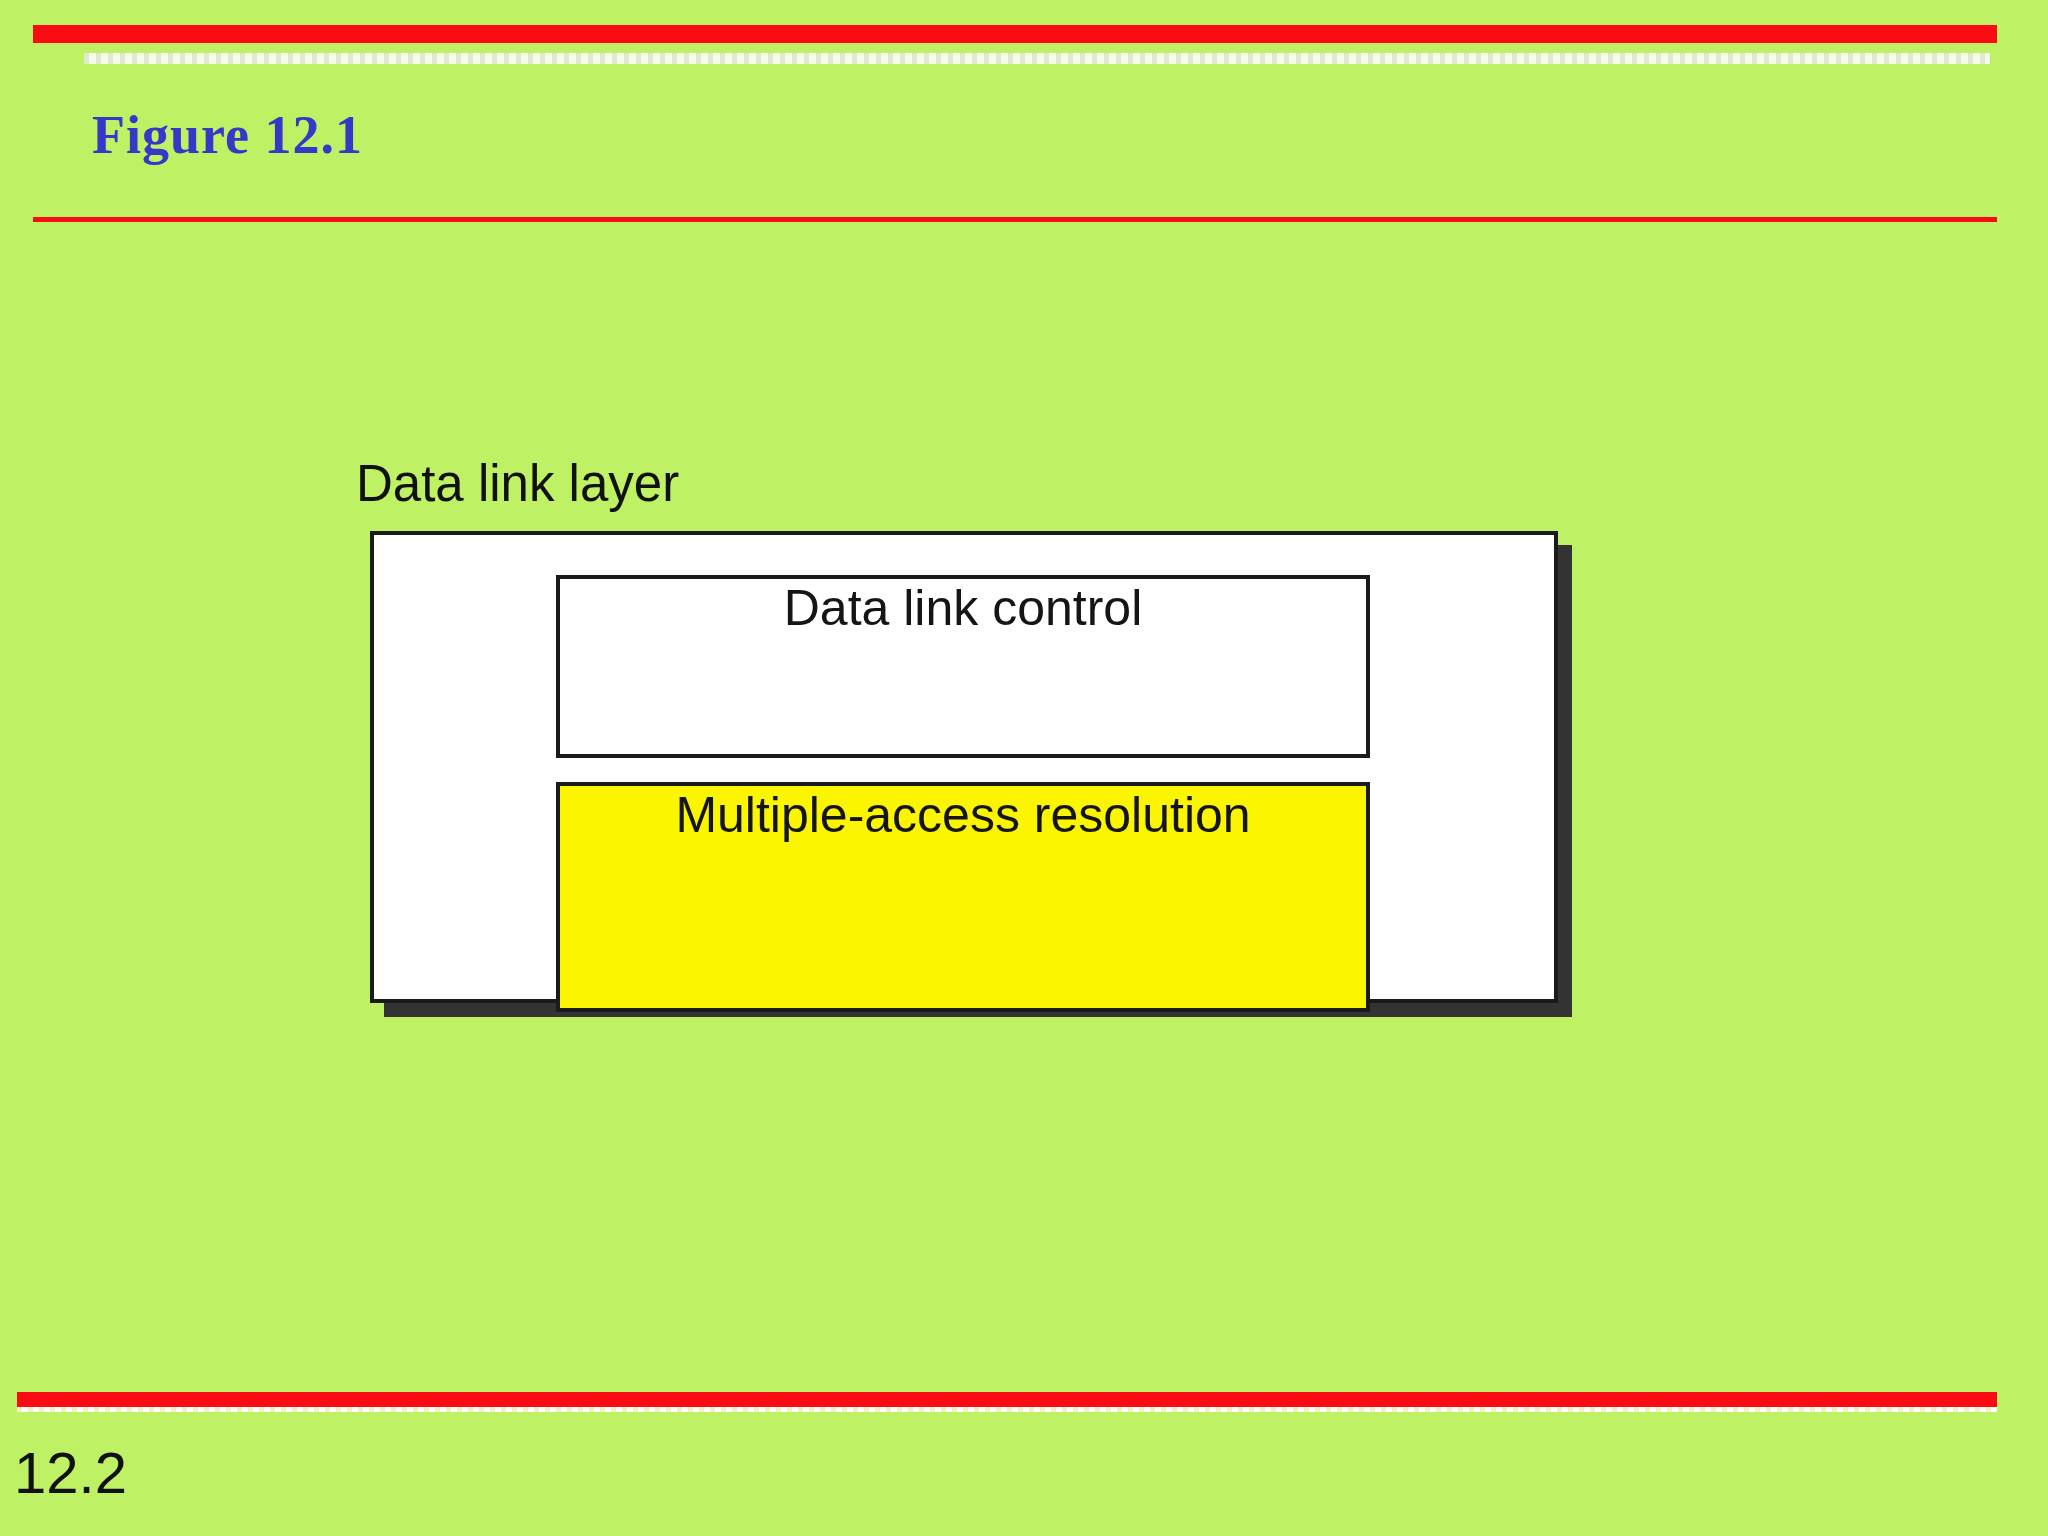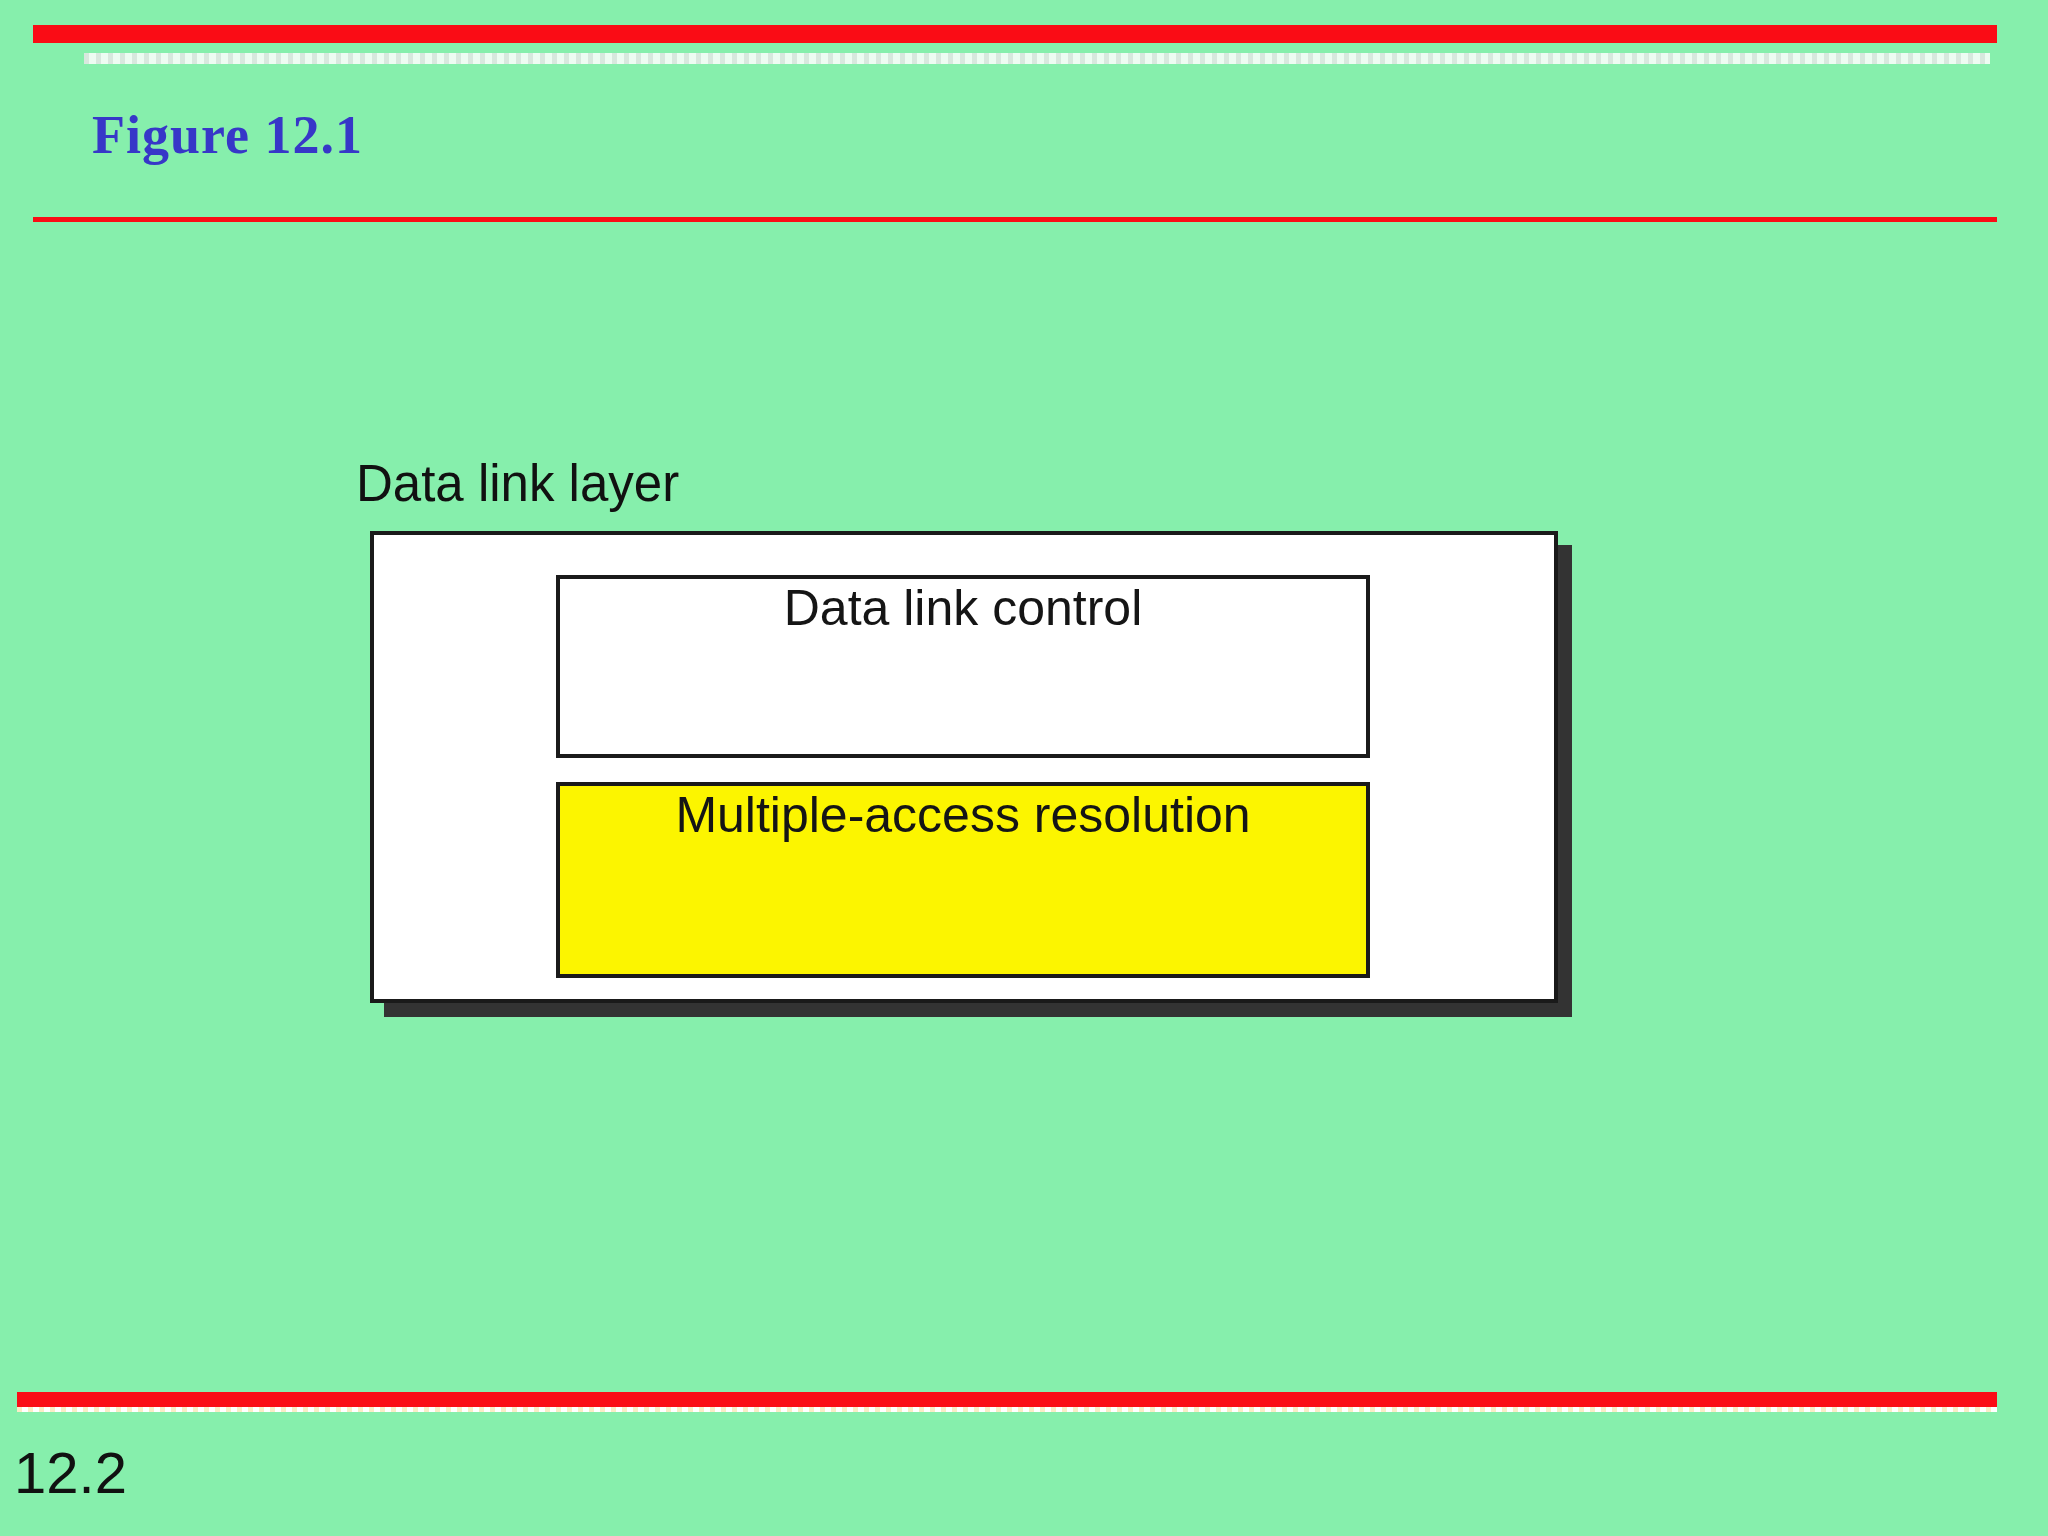--- a/index.html
+++ b/index.html
@@ -7,21 +7,21 @@
     padding: 0;
     background: #ffffff;
     width: 2048px;
     height: 1536px;
     overflow: hidden;
   }
   #slide {
     position: relative;
     width: 2048px;
     height: 1536px;
-    background: #86efac;
+    background: #bef264;
     font-family: "Liberation Sans", sans-serif;
   }
 
   
   .accent-bar {
     position: absolute;
     background: #fa0c15;
   }
   #top-accent-bar {
     left: 33px; top: 25px;
@@ -92,21 +92,21 @@
     justify-content: center;
     font-size: 50px;
     color: #151515;
     white-space: nowrap;
   }
   #sublayer-data-link-control {
     top: 575px; height: 183px;
     background: #ffffff;
   }
   #sublayer-multiple-access-resolution {
-    top: 782px; height: 196px;
+    top: 782px; height: 230px;
     background: #fcf500;
   }
 
   
   #bottom-accent-bar {
     left: 17px; top: 1392px;
     width: 1980px; height: 15px;
   }
   #bottom-texture-strip {
     position: absolute;

